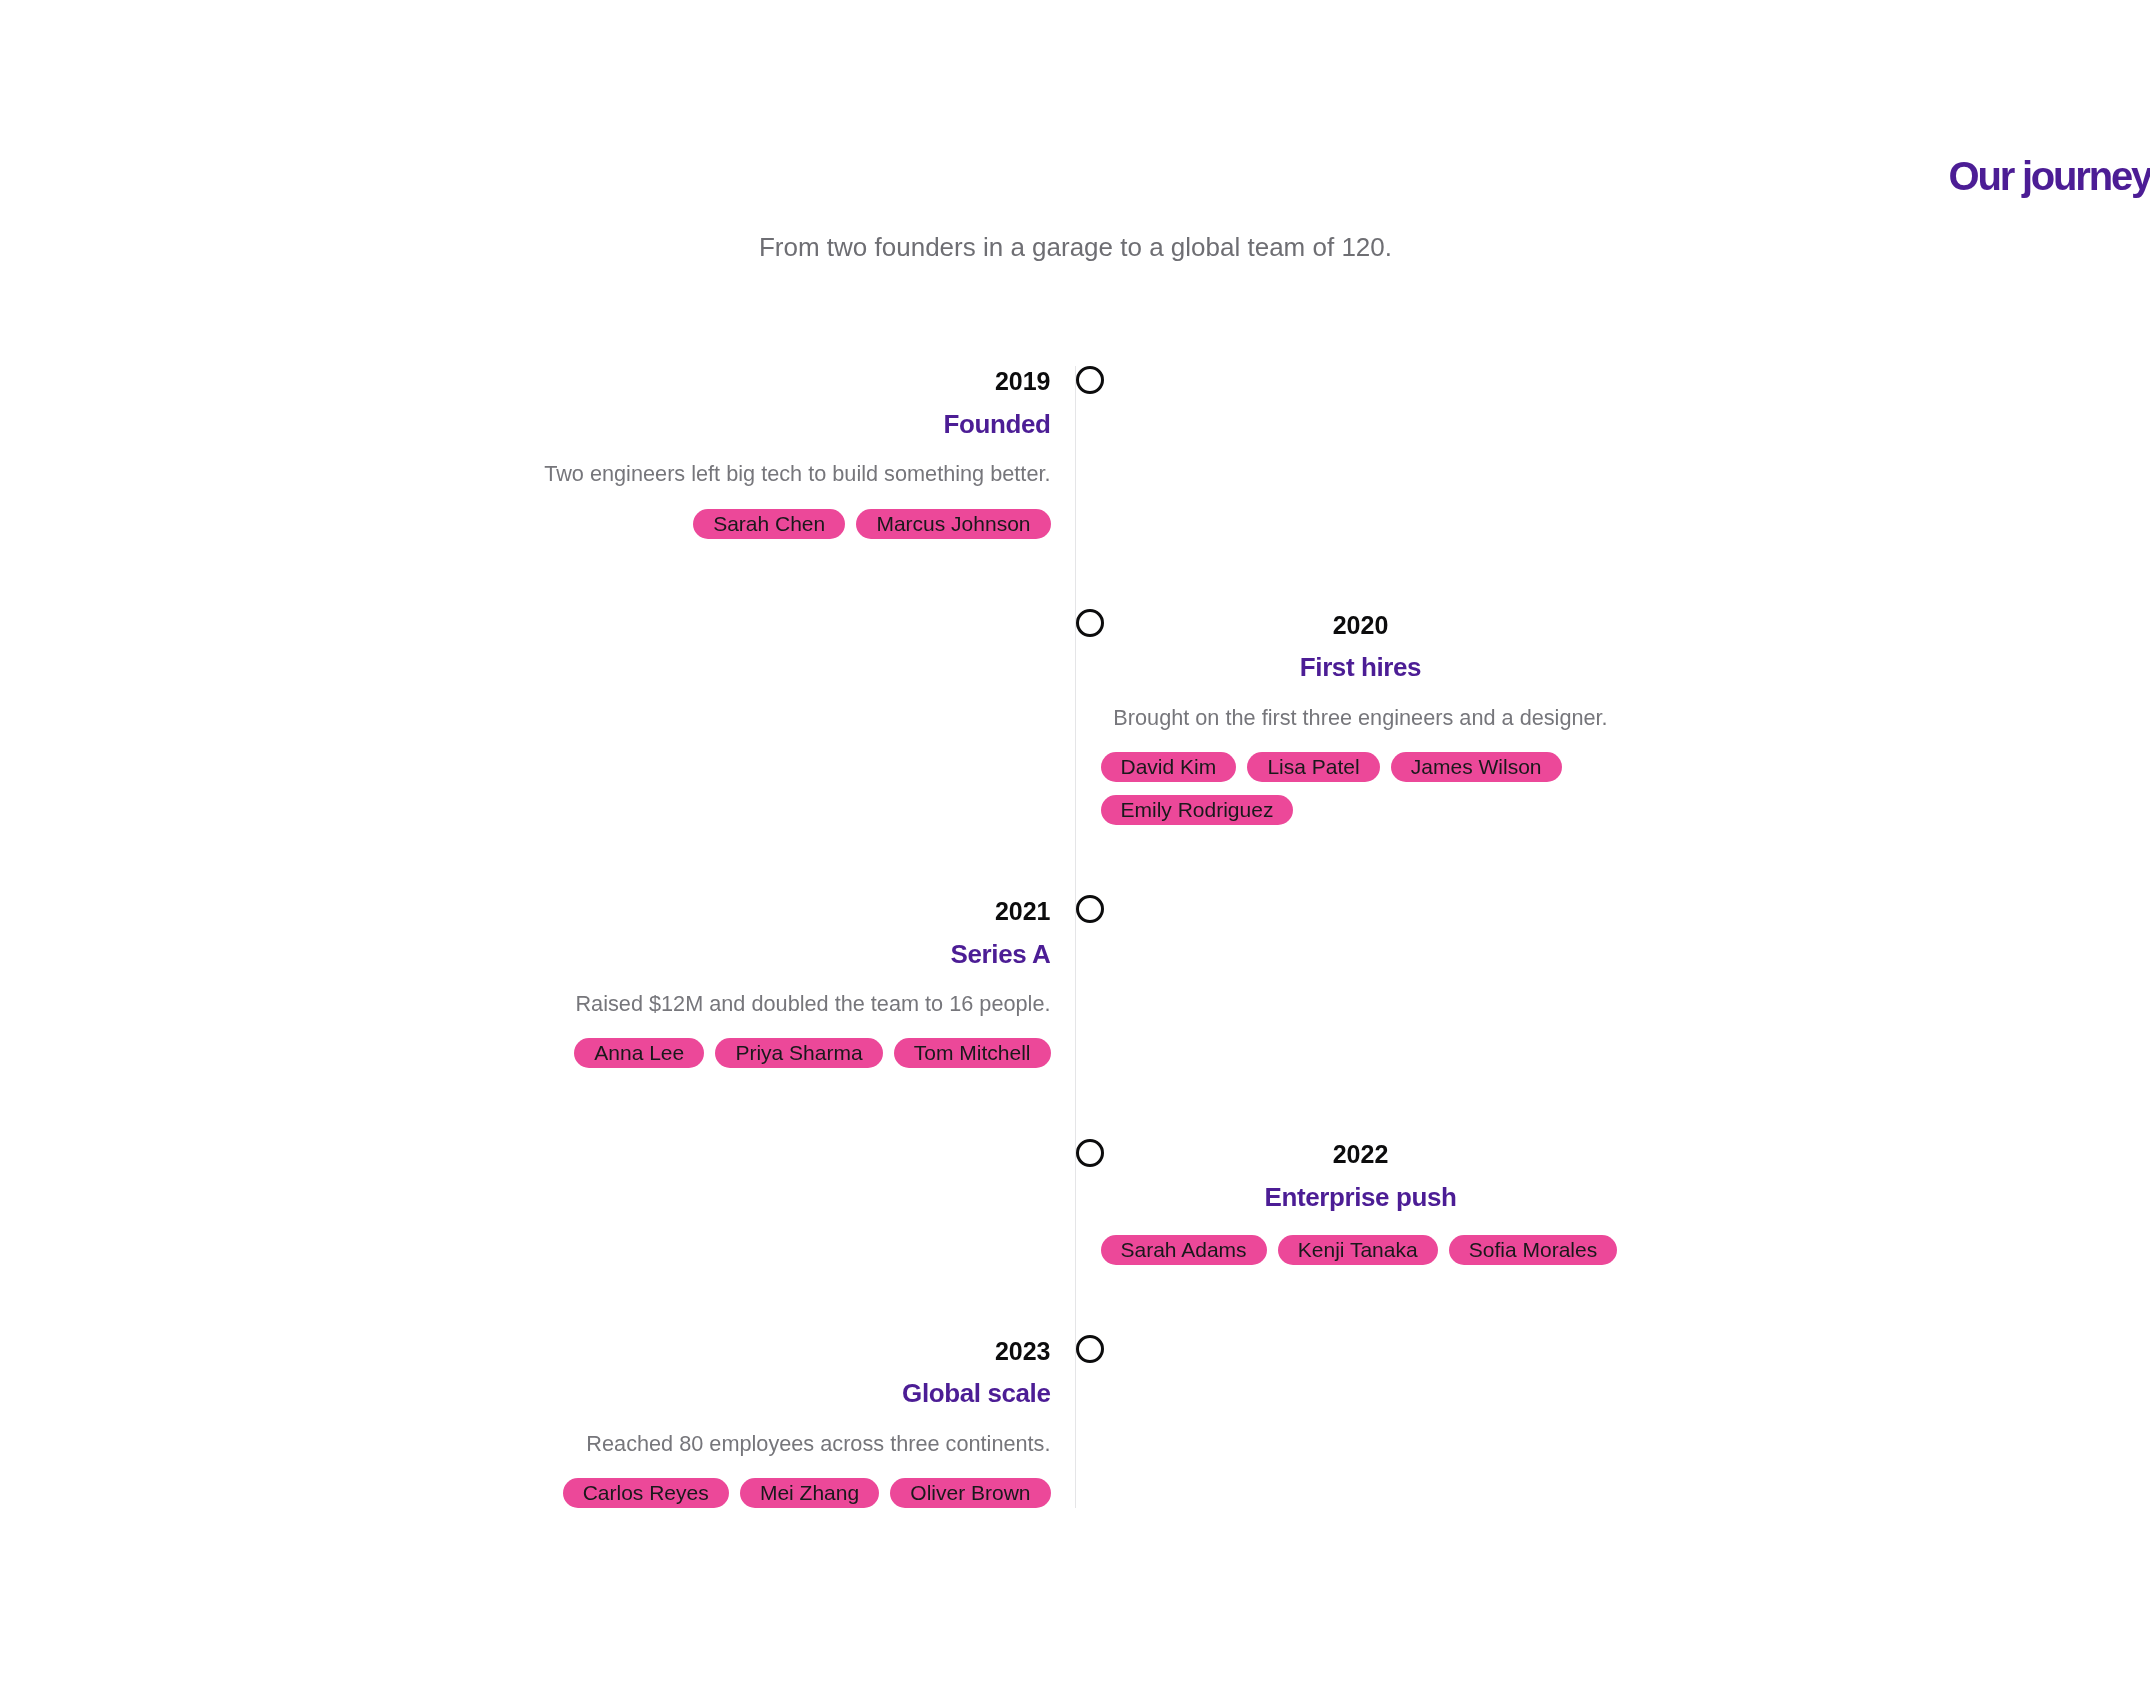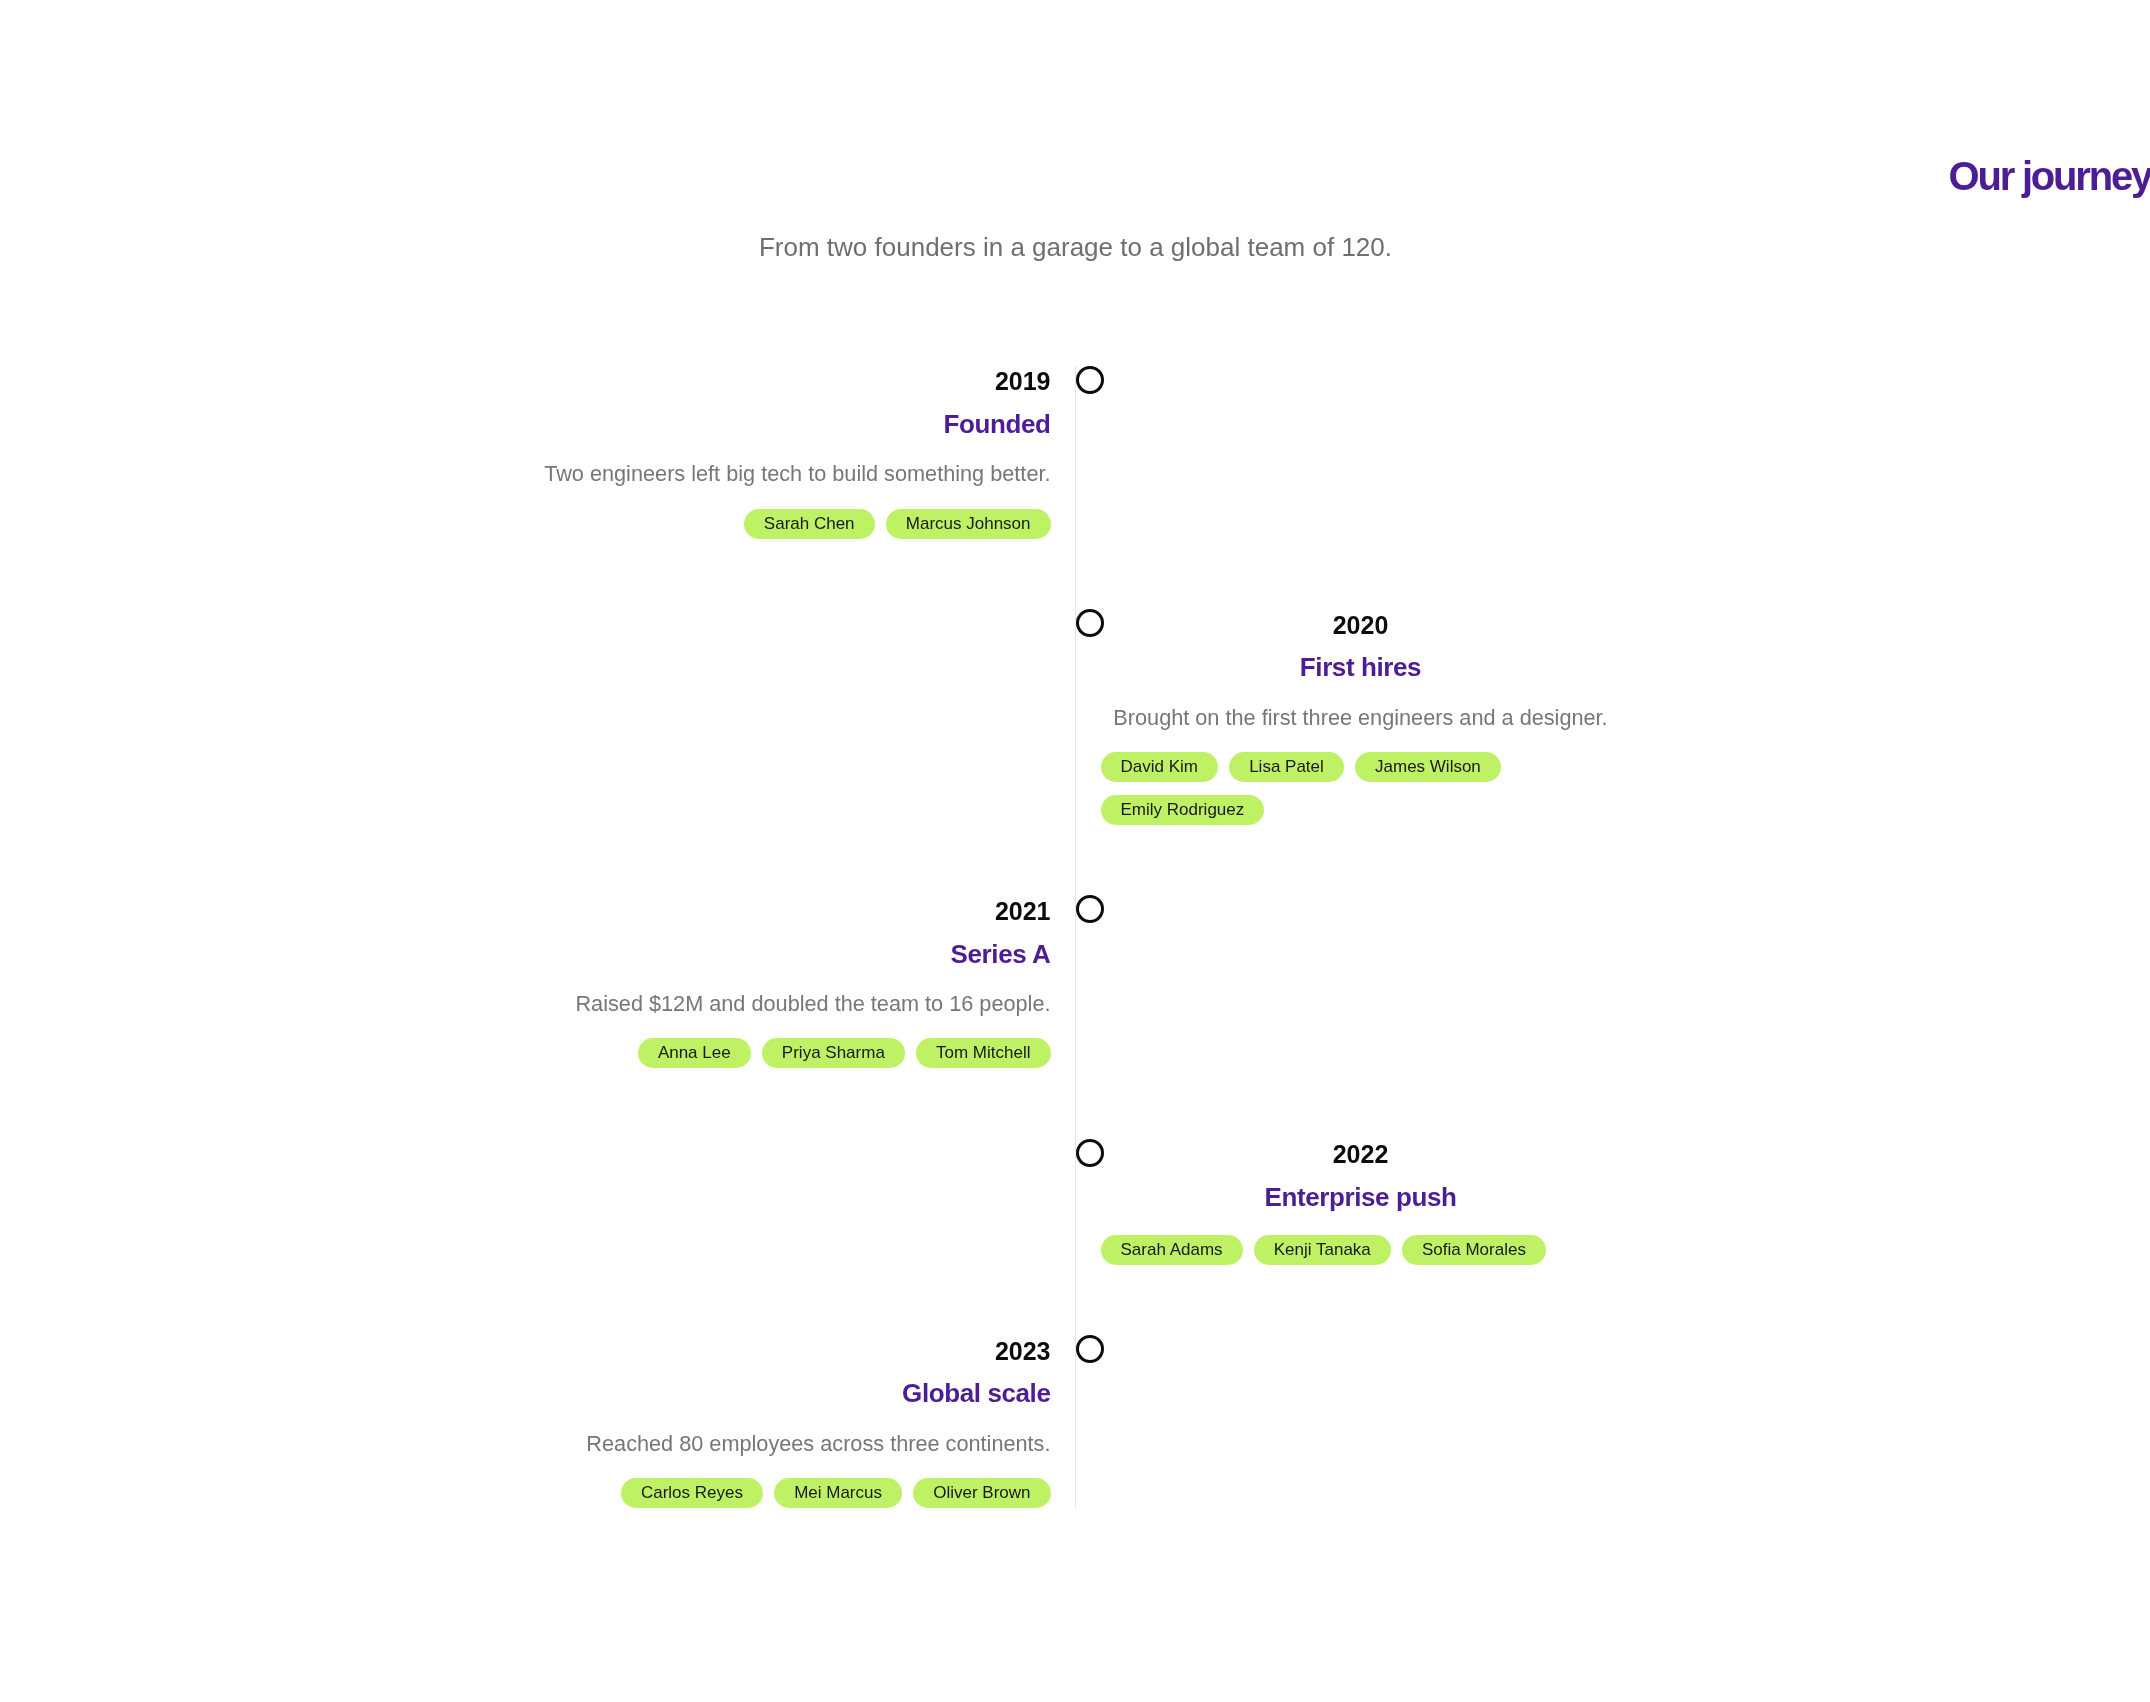--- a/index.html
+++ b/index.html
@@ -100,23 +100,23 @@
     flex-wrap: wrap;
     gap: 12.7px 11.2px;
   }
   .item.left .tags { justify-content: flex-end; }
   .tag {
     display: inline-block;
     height: 30px;
     line-height: 30px;
     padding: 0 20px;
     border-radius: 746px;
-    background: #bef264;
+    background: #ec4899;
     color: #19191b;
-    font-size: 17px;
+    font-size: 21px;
     white-space: nowrap;
   }
 </style>
 </head>
 <body>
 
 <div class="page">
   <h1 class="page-title">Our journey</h1>
   <p class="page-subtitle">From two founders in a garage to a global team of 120.</p>
 
@@ -170,20 +170,20 @@
           </div>
   </div>
 
   <div class="item left">
     <span class="marker"></span>
     <div class="year">2023</div>
     <h3 class="item-title">Global scale</h3>
     <p class="item-desc">Reached 80 employees across three continents.</p>
     <div class="tags">
             <span class="tag">Carlos Reyes</span>
-            <span class="tag">Mei Marcus</span>
+            <span class="tag">Mei Zhang</span>
             <span class="tag">Oliver Brown</span>
           </div>
   </div>
 </div>
   </div>
 </div>
 
 
 </body></html>

